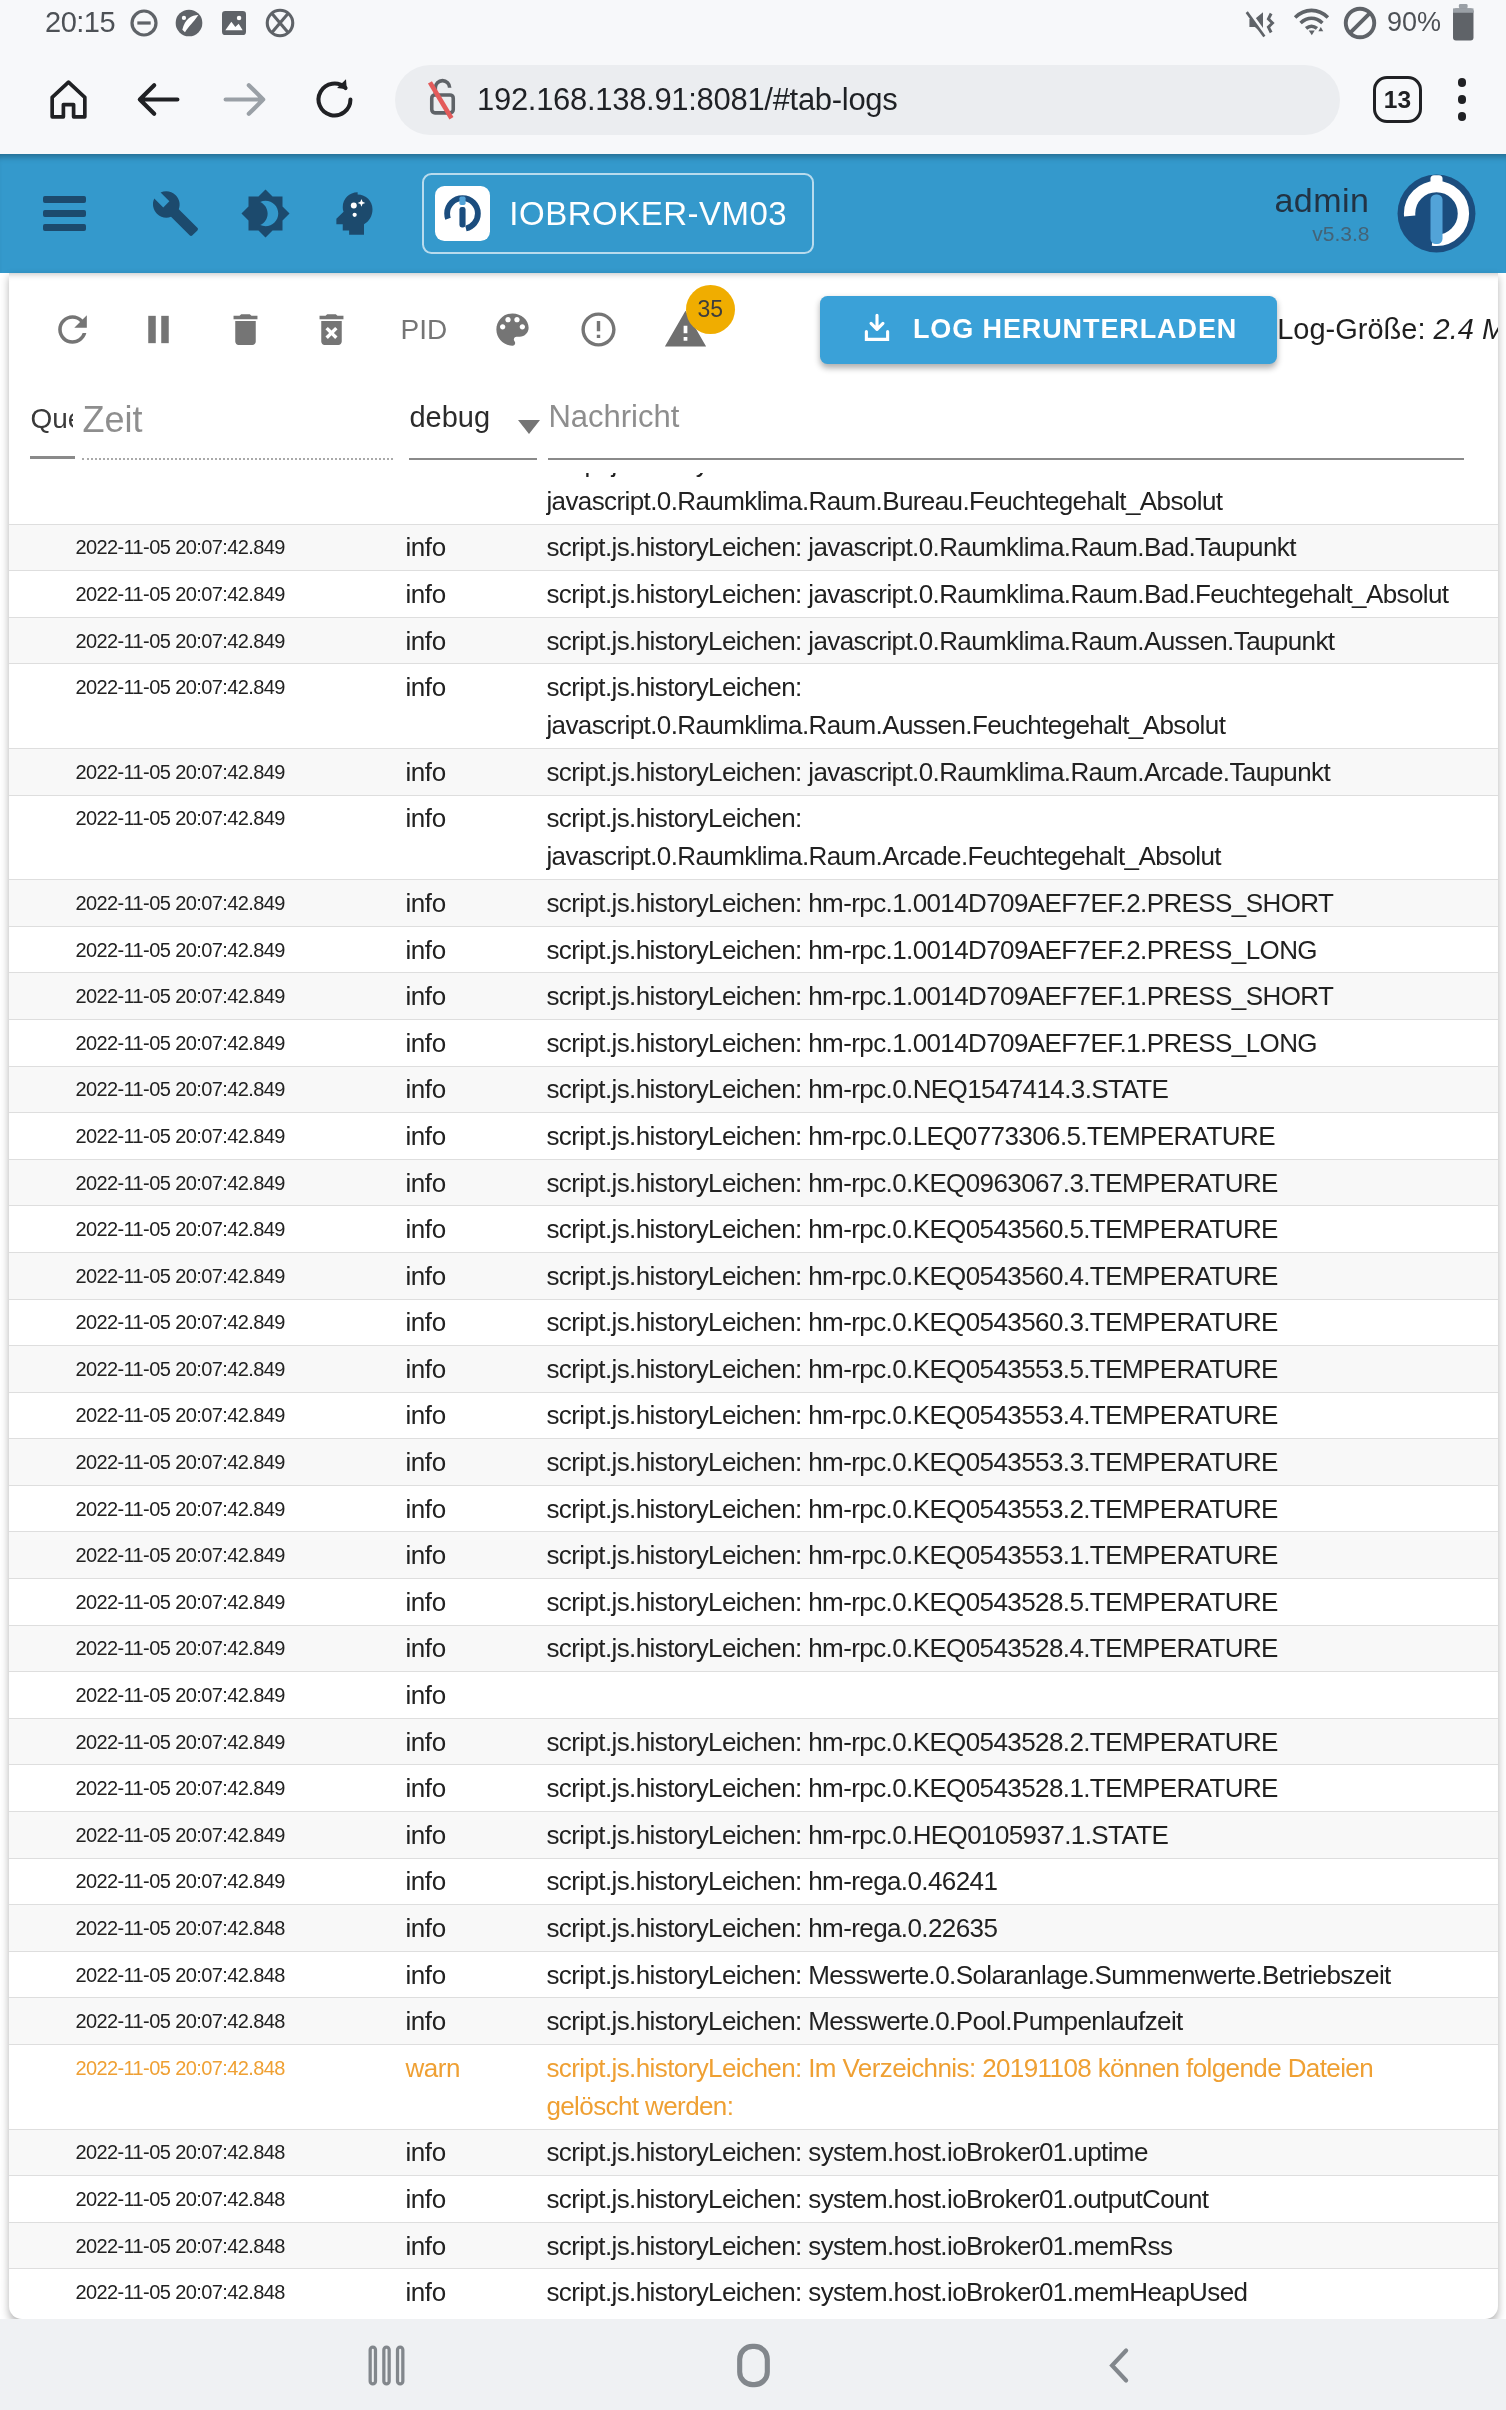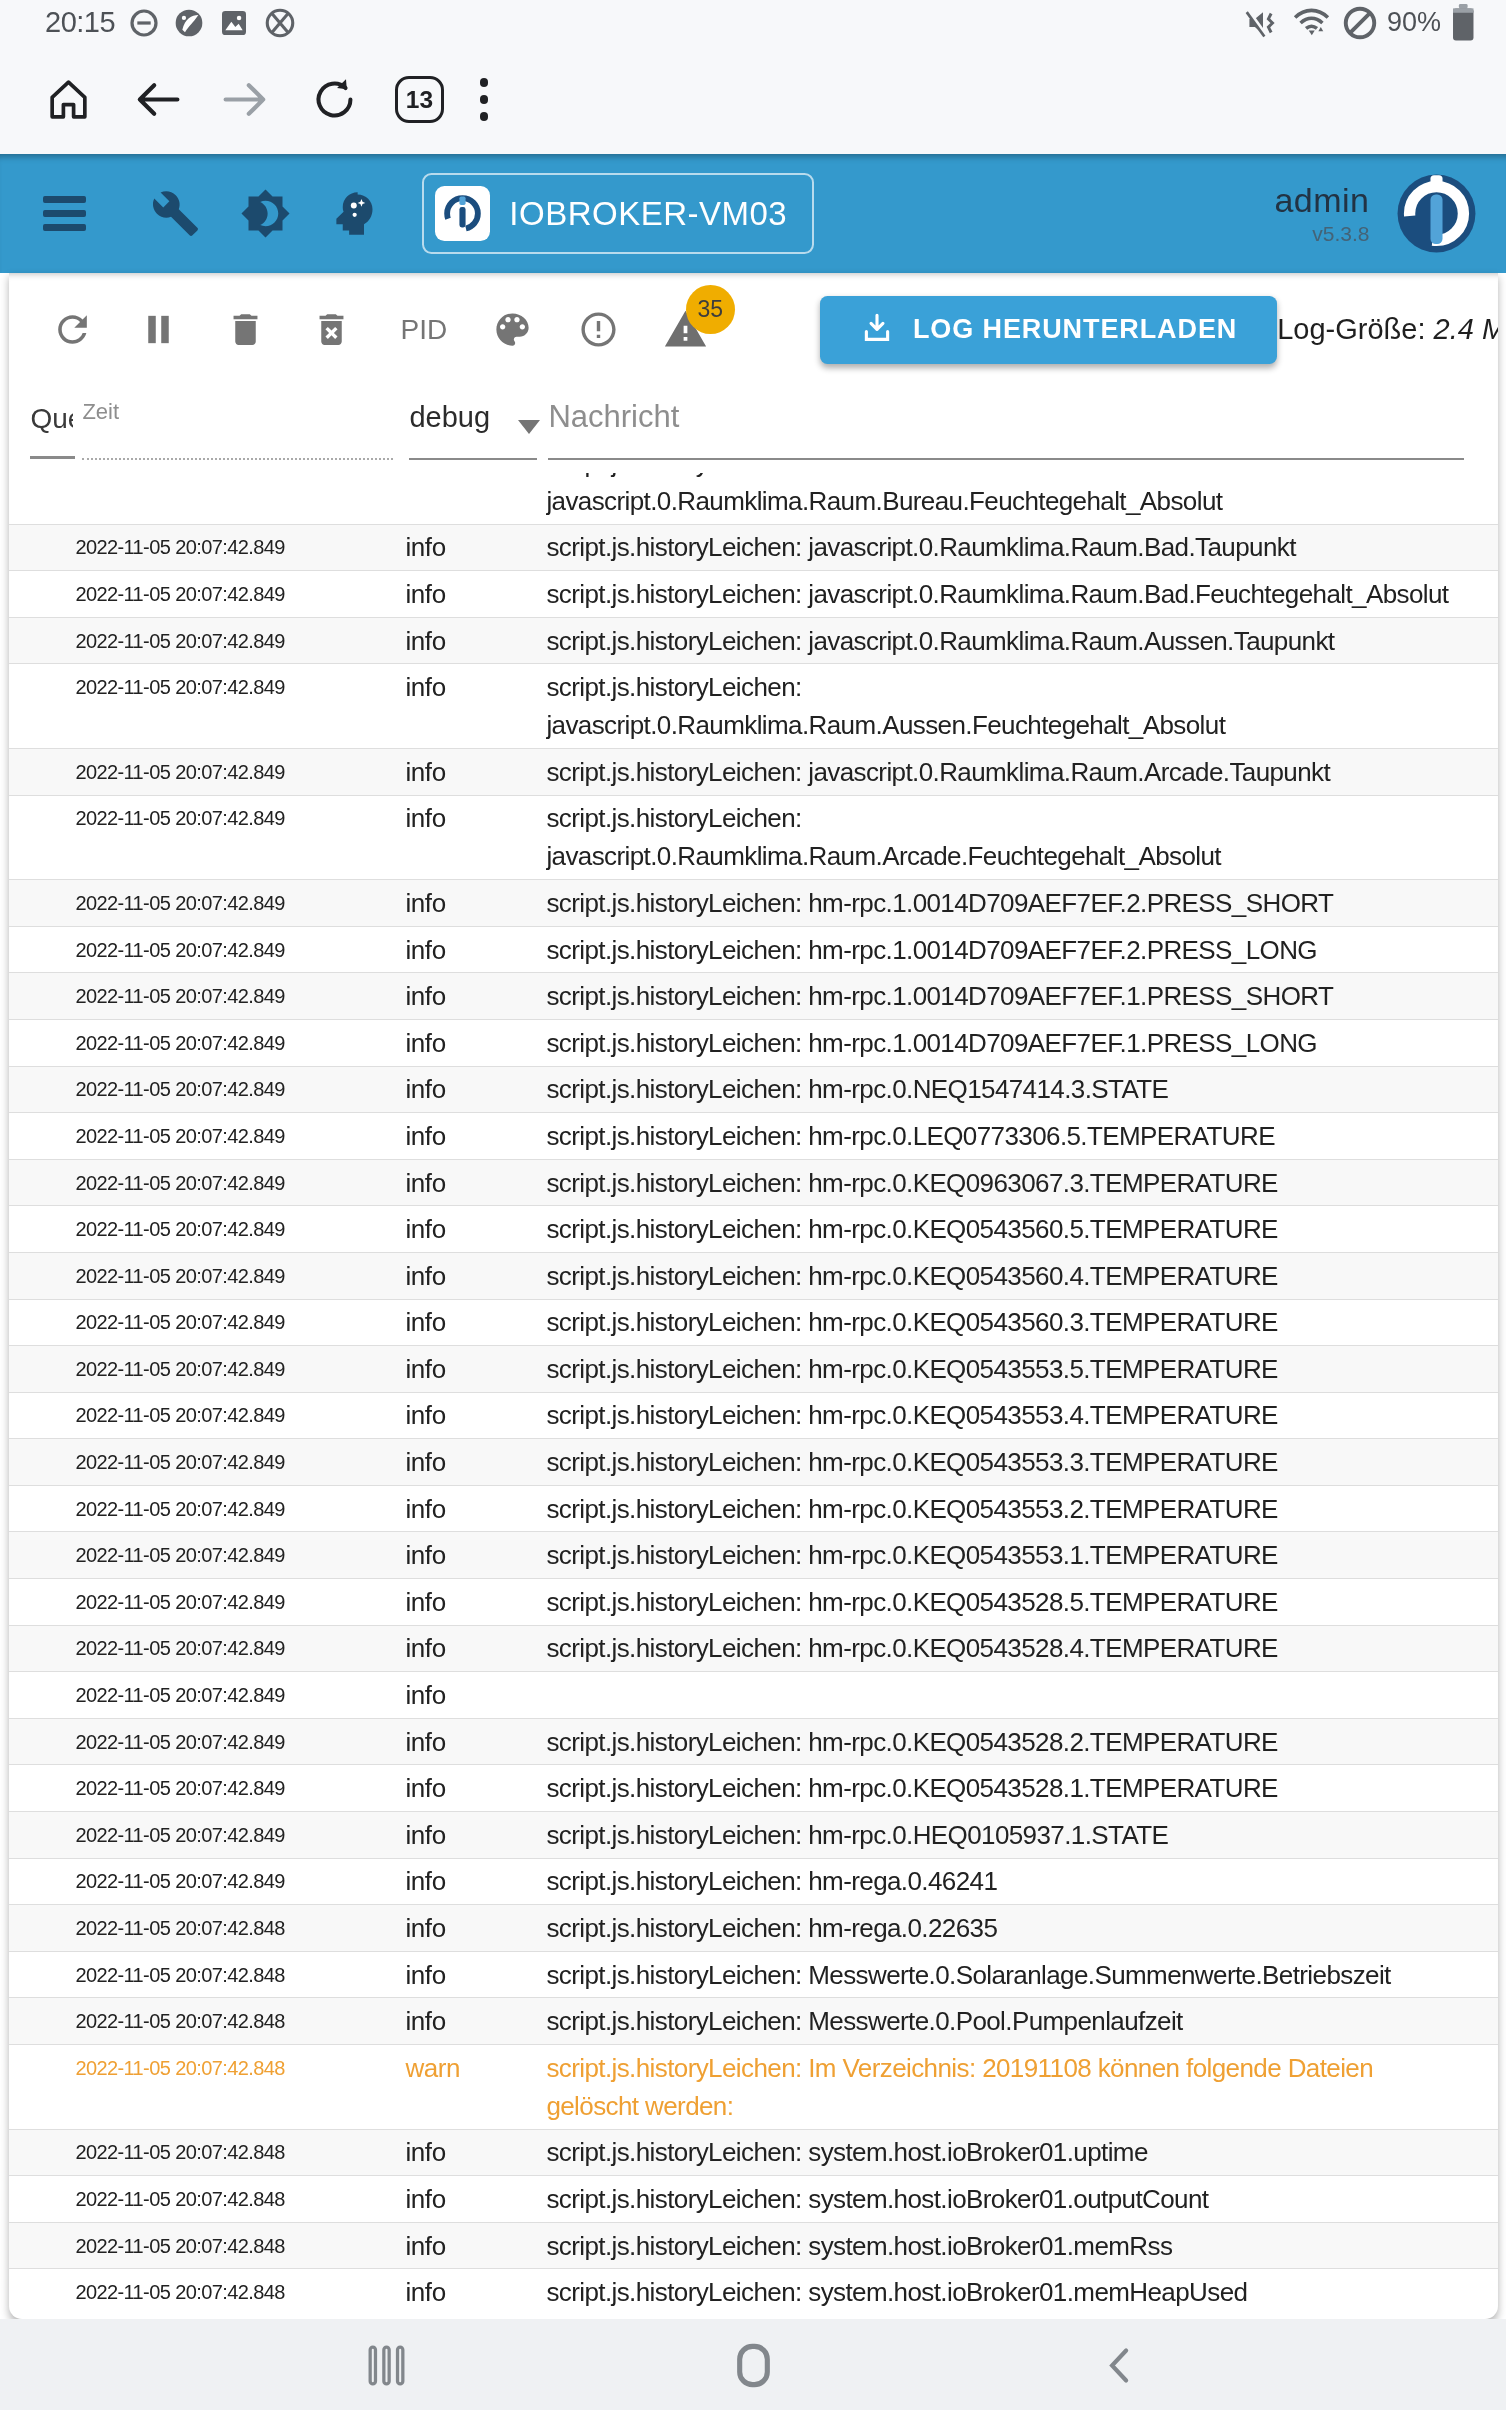--- a/index.html
+++ b/index.html
@@ -47,21 +47,21 @@
   .badge{position:absolute;top:-5.6px;right:-11.3px;width:49px;height:49px;border-radius:50%;background:#f0ad00;display:flex;align-items:center;justify-content:center;font-size:23px;color:#3d3d3d;}
   .dl-btn{margin-left:87px;height:68px;background:#3aa1d8;border:none;border-radius:7.5px;box-shadow:0 3.8px 6.6px rgba(0,0,0,0.32);display:flex;align-items:center;gap:19px;padding:0 40px;cursor:pointer;}
   .dl-label{color:#ffffff;font-size:27px;font-weight:bold;letter-spacing:0.9px;white-space:nowrap;}
   .log-size{margin-left:auto;font-size:29px;color:#1f1f1f;padding-right:22.6px;white-space:nowrap;}
   .log-size .val{font-style:italic;}
 
   
   .filter-row{position:relative;height:87px;flex:0 0 auto;}
   .f-source{position:absolute;left:21px;top:17px;width:43px;font-size:28px;color:#3a3a3a;overflow:hidden;white-space:nowrap;}
   .f-source-line{position:absolute;left:21px;top:70px;width:45px;border-top:3.8px solid #8a8a8a;}
-  .f-time{position:absolute;left:73px;top:13px;width:309px;font-size:22px;color:#8e8e8e;}
+  .f-time{position:absolute;left:73px;top:13px;width:309px;font-size:36px;color:#8e8e8e;}
   .f-time-line{position:absolute;left:73px;top:72px;width:311px;border-top:2.8px dotted #aaaaaa;}
   .f-level{position:absolute;left:400px;top:15px;width:94px;font-size:29px;color:#2b2b2b;}
   .f-level-arrow{position:absolute;left:509px;top:34px;width:0;height:0;border-left:11.3px solid transparent;border-right:11.3px solid transparent;border-top:14px solid #757575;}
   .f-level-line{position:absolute;left:400px;top:72px;width:128px;border-top:2.8px solid #8a8a8a;}
   .f-msg{position:absolute;left:539px;top:13px;width:847px;font-size:31px;color:#8e8e8e;}
   .f-msg-line{position:absolute;left:539px;top:72px;right:34px;border-top:2.8px solid #8a8a8a;}
 
   
   .log-viewport{flex:1;overflow:hidden;}
   .log-list{display:flex;flex-direction:column;}
@@ -163,20 +163,30 @@
     <div class="bicon-btn">
       <svg width="53" height="53" viewBox="0 0 24 24">
           <path d="M3 12 H20 M13.5 5.5 L20 12 L13.5 18.5" fill="none" stroke="#9aa0a6" stroke-width="1.9" stroke-linecap="round" stroke-linejoin="round"></path>
         </svg>
     </div>
     <div class="bicon-btn">
       <svg width="51" height="51" viewBox="0 0 24 24">
           <path d="M19.5 12 A7.5 7.5 0 1 1 17.2 6.6" fill="none" stroke="#202124" stroke-width="1.9" stroke-linecap="round"></path>
           <path d="M17.4 2.5 L17.8 7.2 L13.2 6.6 Z" fill="#202124"></path>
         </svg>
+    </div>
+    <div class="url-pill">
+      <span>
+        <svg width="43" height="49" viewBox="0 0 24 26">
+            <path d="M8 11 V7 a4 4 0 0 1 8 0" fill="none" stroke="#5f6368" stroke-width="2"></path>
+            <rect x="6" y="11" width="12" height="10" rx="1.8" fill="none" stroke="#5f6368" stroke-width="2"></rect>
+            <line x1="5" y1="4" x2="17" y2="24" stroke="#e35b5b" stroke-width="2.6"></line>
+          </svg>
+      </span>
+      <span class="url-text">192.168.138.91:8081/#tab-logs</span>
     </div>
     <div class="tab-counter">
         <span>13</span>
       </div>
     <div class="kebab">
         <i></i>
         <i></i>
         <i></i>
       </div>
   </div>

